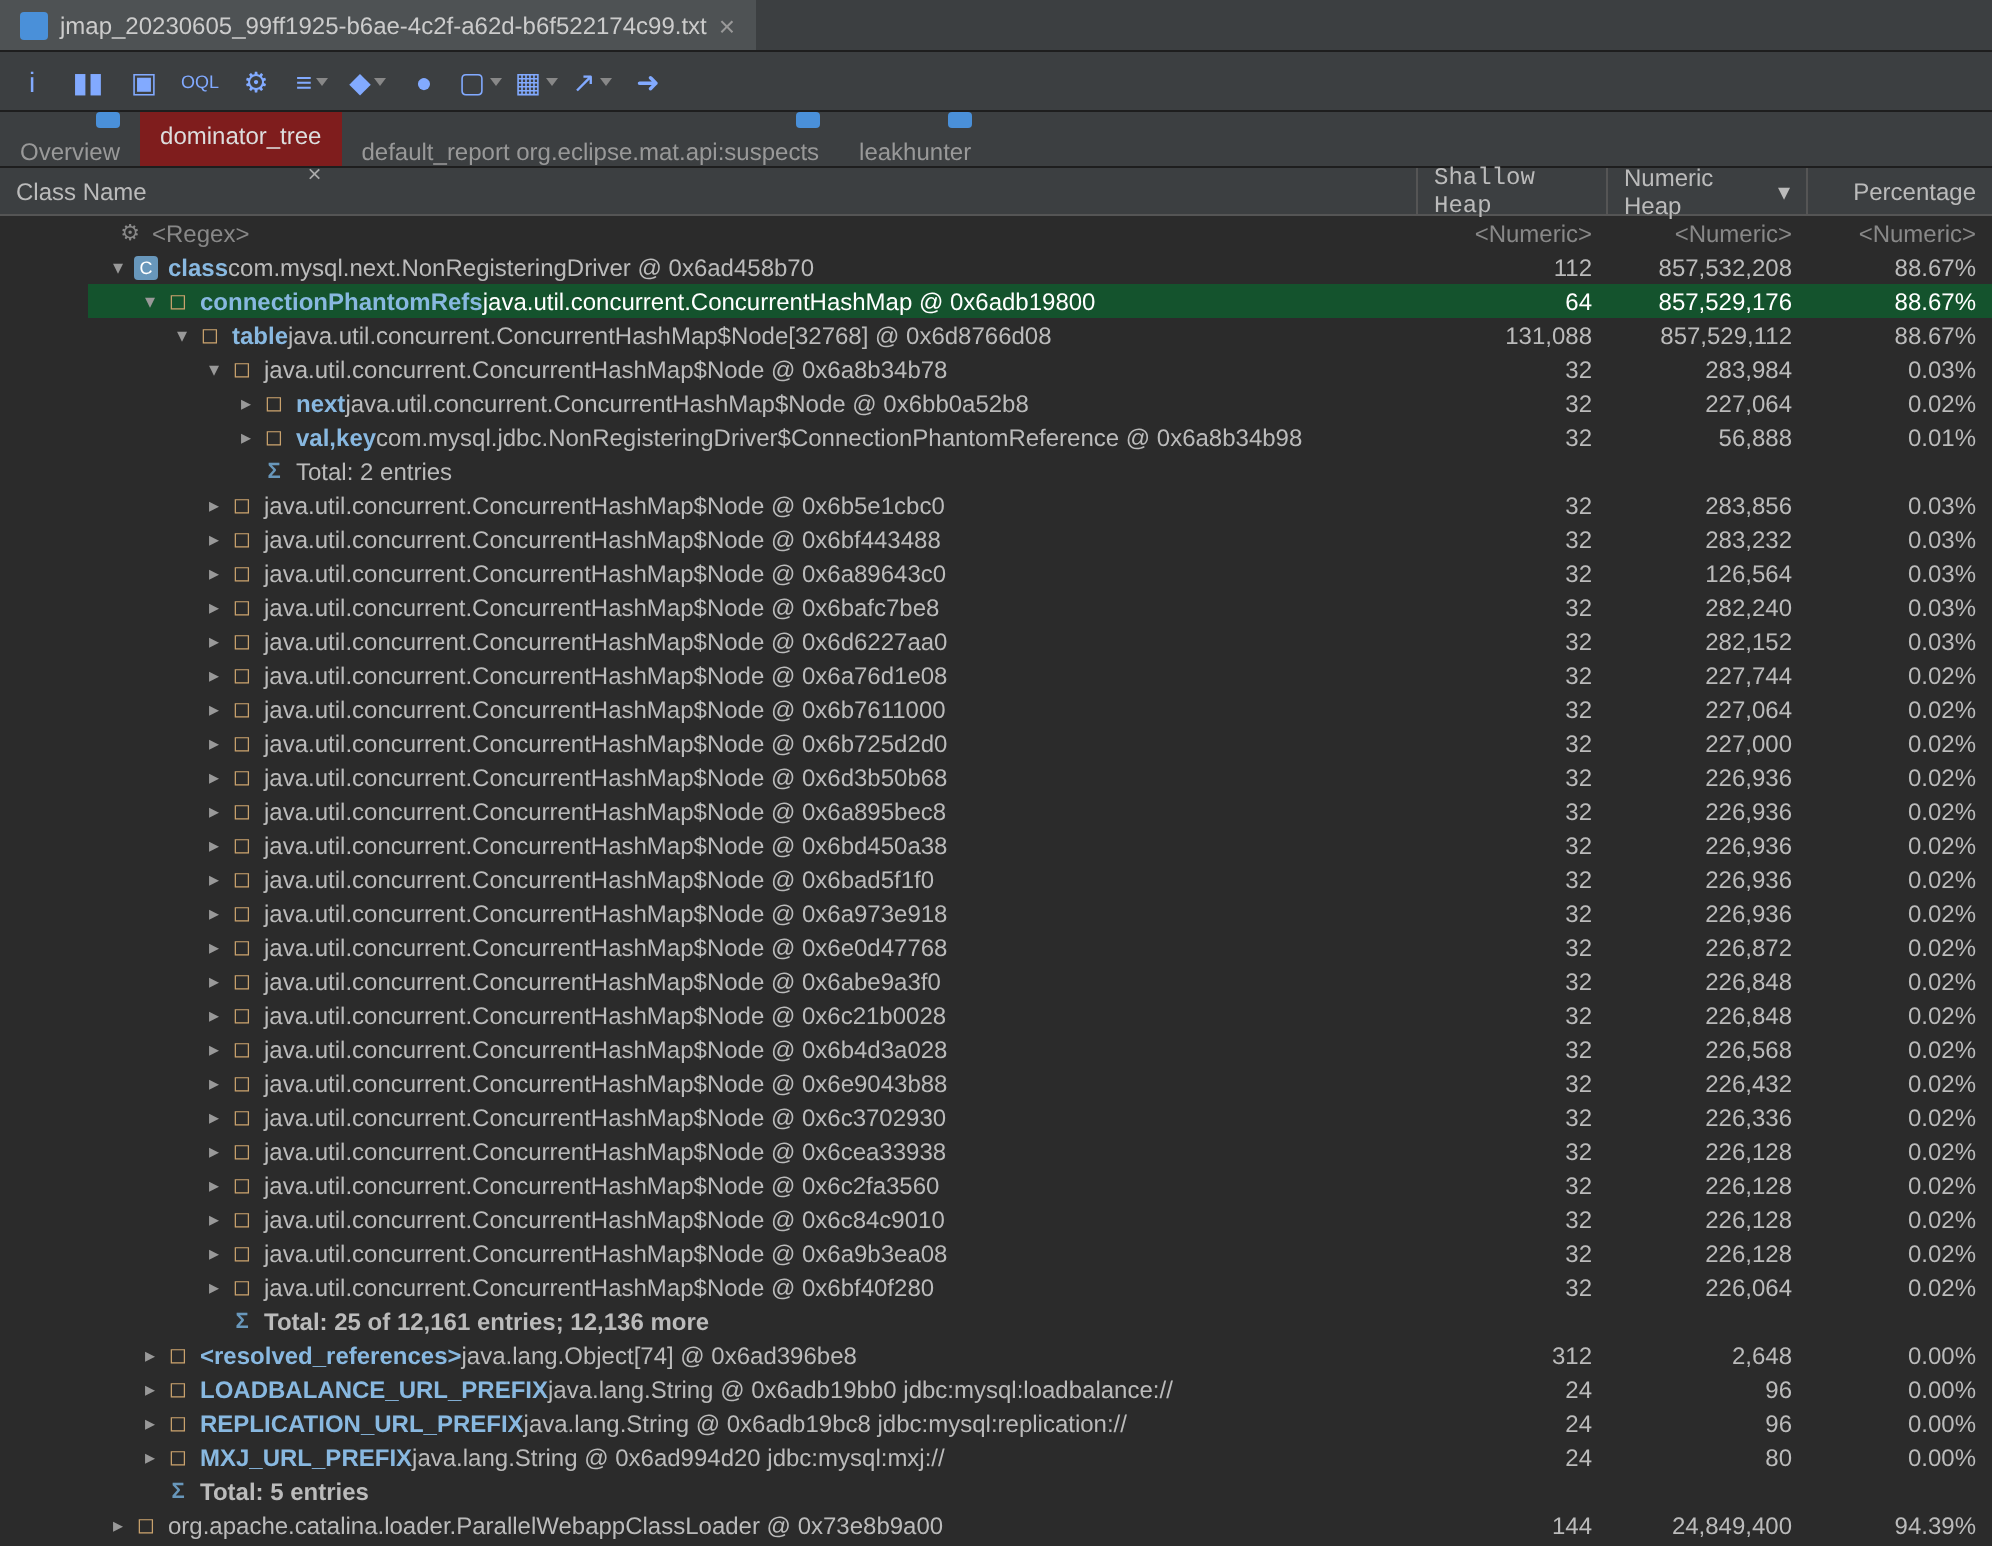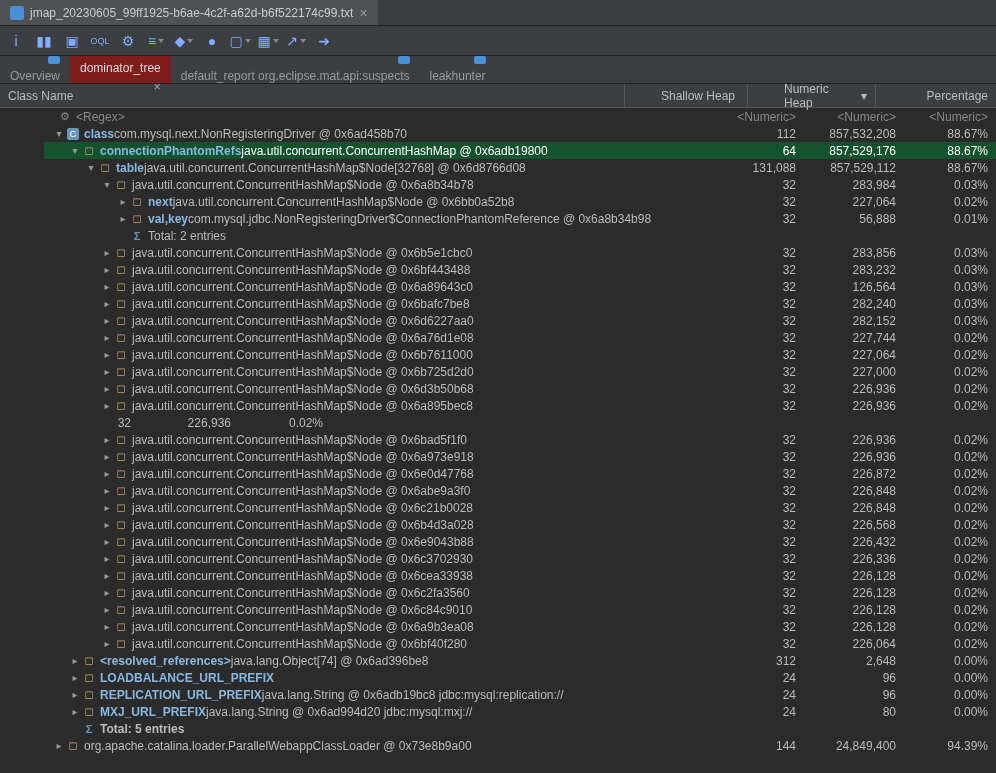--- a/index.html
+++ b/index.html
@@ -71,30 +71,29 @@
 }
 .sub-tab .close-x { color: #aaa; font-size: 12px; cursor: pointer; margin-left:4px;}
 .mini-icon { width: 12px; height: 12px; display: inline-block; background: #4a90d9; border-radius: 2px; }
 .table-header {
   display: flex;
   background: #3c3f41;
   height: 24px;
   border-bottom: 1px solid #555;
   color: #bbbbbb;
   font-weight: normal;
-  gap: 28px;
 }
 .th {
   border-right: 1px solid #555;
   display: flex;
   align-items: center;
   padding: 0 8px;
 }
 .th.name { flex: 1; }
-.th.sh { width: 95px; justify-content: flex-start; }
+.th.sh { width: 95px; justify-content: flex-start; font-family: Liberation Mono, monospace; }
 .th.rh { width: 100px; justify-content: flex-end; }
 .th.pct { width: 92px; justify-content: flex-end; border-right:none;}
 .table-body { overflow-y: auto; height: calc(773px - 26px - 30px - 28px - 24px); }
 .row {
   display: flex;
   height: 17px;
   align-items: center;
   color: #bbbbbb;
   margin-left: 44px;
 }
@@ -375,20 +374,26 @@
         <span class="indent" style="width: 56px;"></span>
         <span class="arrow collapsed"></span>
         <span class="row-icon obj"></span>
         <span>java.util.concurrent.ConcurrentHashMap$Node @ 0x6a895bec8</span>
       </div>
       <div class="cell sh">32</div>
       <div class="cell rh">226,936</div>
       <div class="cell pct">0.02%</div>
     </div>
     <div class="row">
+      <div class="cell name">
+        <span class="indent" style="width: 56px;"></span>
+        <span class="arrow collapsed"></span>
+        <span class="row-icon obj"></span>
+        <span>java.util.concurrent.ConcurrentHashMap$Node @ 0x6bd450a38</span>
+      </div>
       <div class="cell sh">32</div>
       <div class="cell rh">226,936</div>
       <div class="cell pct">0.02%</div>
     </div>
     <div class="row">
       <div class="cell name">
         <span class="indent" style="width: 56px;"></span>
         <span class="arrow collapsed"></span>
         <span class="row-icon obj"></span>
         <span>java.util.concurrent.ConcurrentHashMap$Node @ 0x6bad5f1f0</span>
@@ -521,39 +526,51 @@
     <div class="row">
       <div class="cell name">
         <span class="indent" style="width: 56px;"></span>
         <span class="arrow collapsed"></span>
         <span class="row-icon obj"></span>
         <span>java.util.concurrent.ConcurrentHashMap$Node @ 0x6bf40f280</span>
       </div>
       <div class="cell sh">32</div>
       <div class="cell rh">226,064</div>
       <div class="cell pct">0.02%</div>
+    </div>
+    <div class="row">
+      <div class="cell name">
+        <span class="indent" style="width: 56px;"></span>
+        <span class="arrow none"></span>
+        <span class="row-icon sum"></span>
+        <span style="font-weight: 600;">Total: 25 of 12,161 entries; 12,136 more</span>
+      </div>
+      <div class="cell sh"></div>
+      <div class="cell rh"></div>
+      <div class="cell pct"></div>
     </div>
     <div class="row">
       <div class="cell name">
         <span class="indent" style="width: 24px;"></span>
         <span class="arrow collapsed"></span>
         <span class="row-icon obj"></span>
         <span class="bold-blue">&lt;resolved_references&gt;</span>
         <span> java.lang.Object[74] @ 0x6ad396be8</span>
       </div>
       <div class="cell sh">312</div>
       <div class="cell rh">2,648</div>
       <div class="cell pct">0.00%</div>
     </div>
     <div class="row">
       <div class="cell name">
         <span class="indent" style="width: 24px;"></span>
         <span class="arrow collapsed"></span>
         <span class="row-icon obj"></span>
         <span class="bold-blue">LOADBALANCE_URL_PREFIX</span>
+        <span> java.lang.String @ 0x6adb19bb0  jdbc:mysql:loadbalance://</span>
       </div>
       <div class="cell sh">24</div>
       <div class="cell rh">96</div>
       <div class="cell pct">0.00%</div>
     </div>
     <div class="row">
       <div class="cell name">
         <span class="indent" style="width: 24px;"></span>
         <span class="arrow collapsed"></span>
         <span class="row-icon obj"></span>

